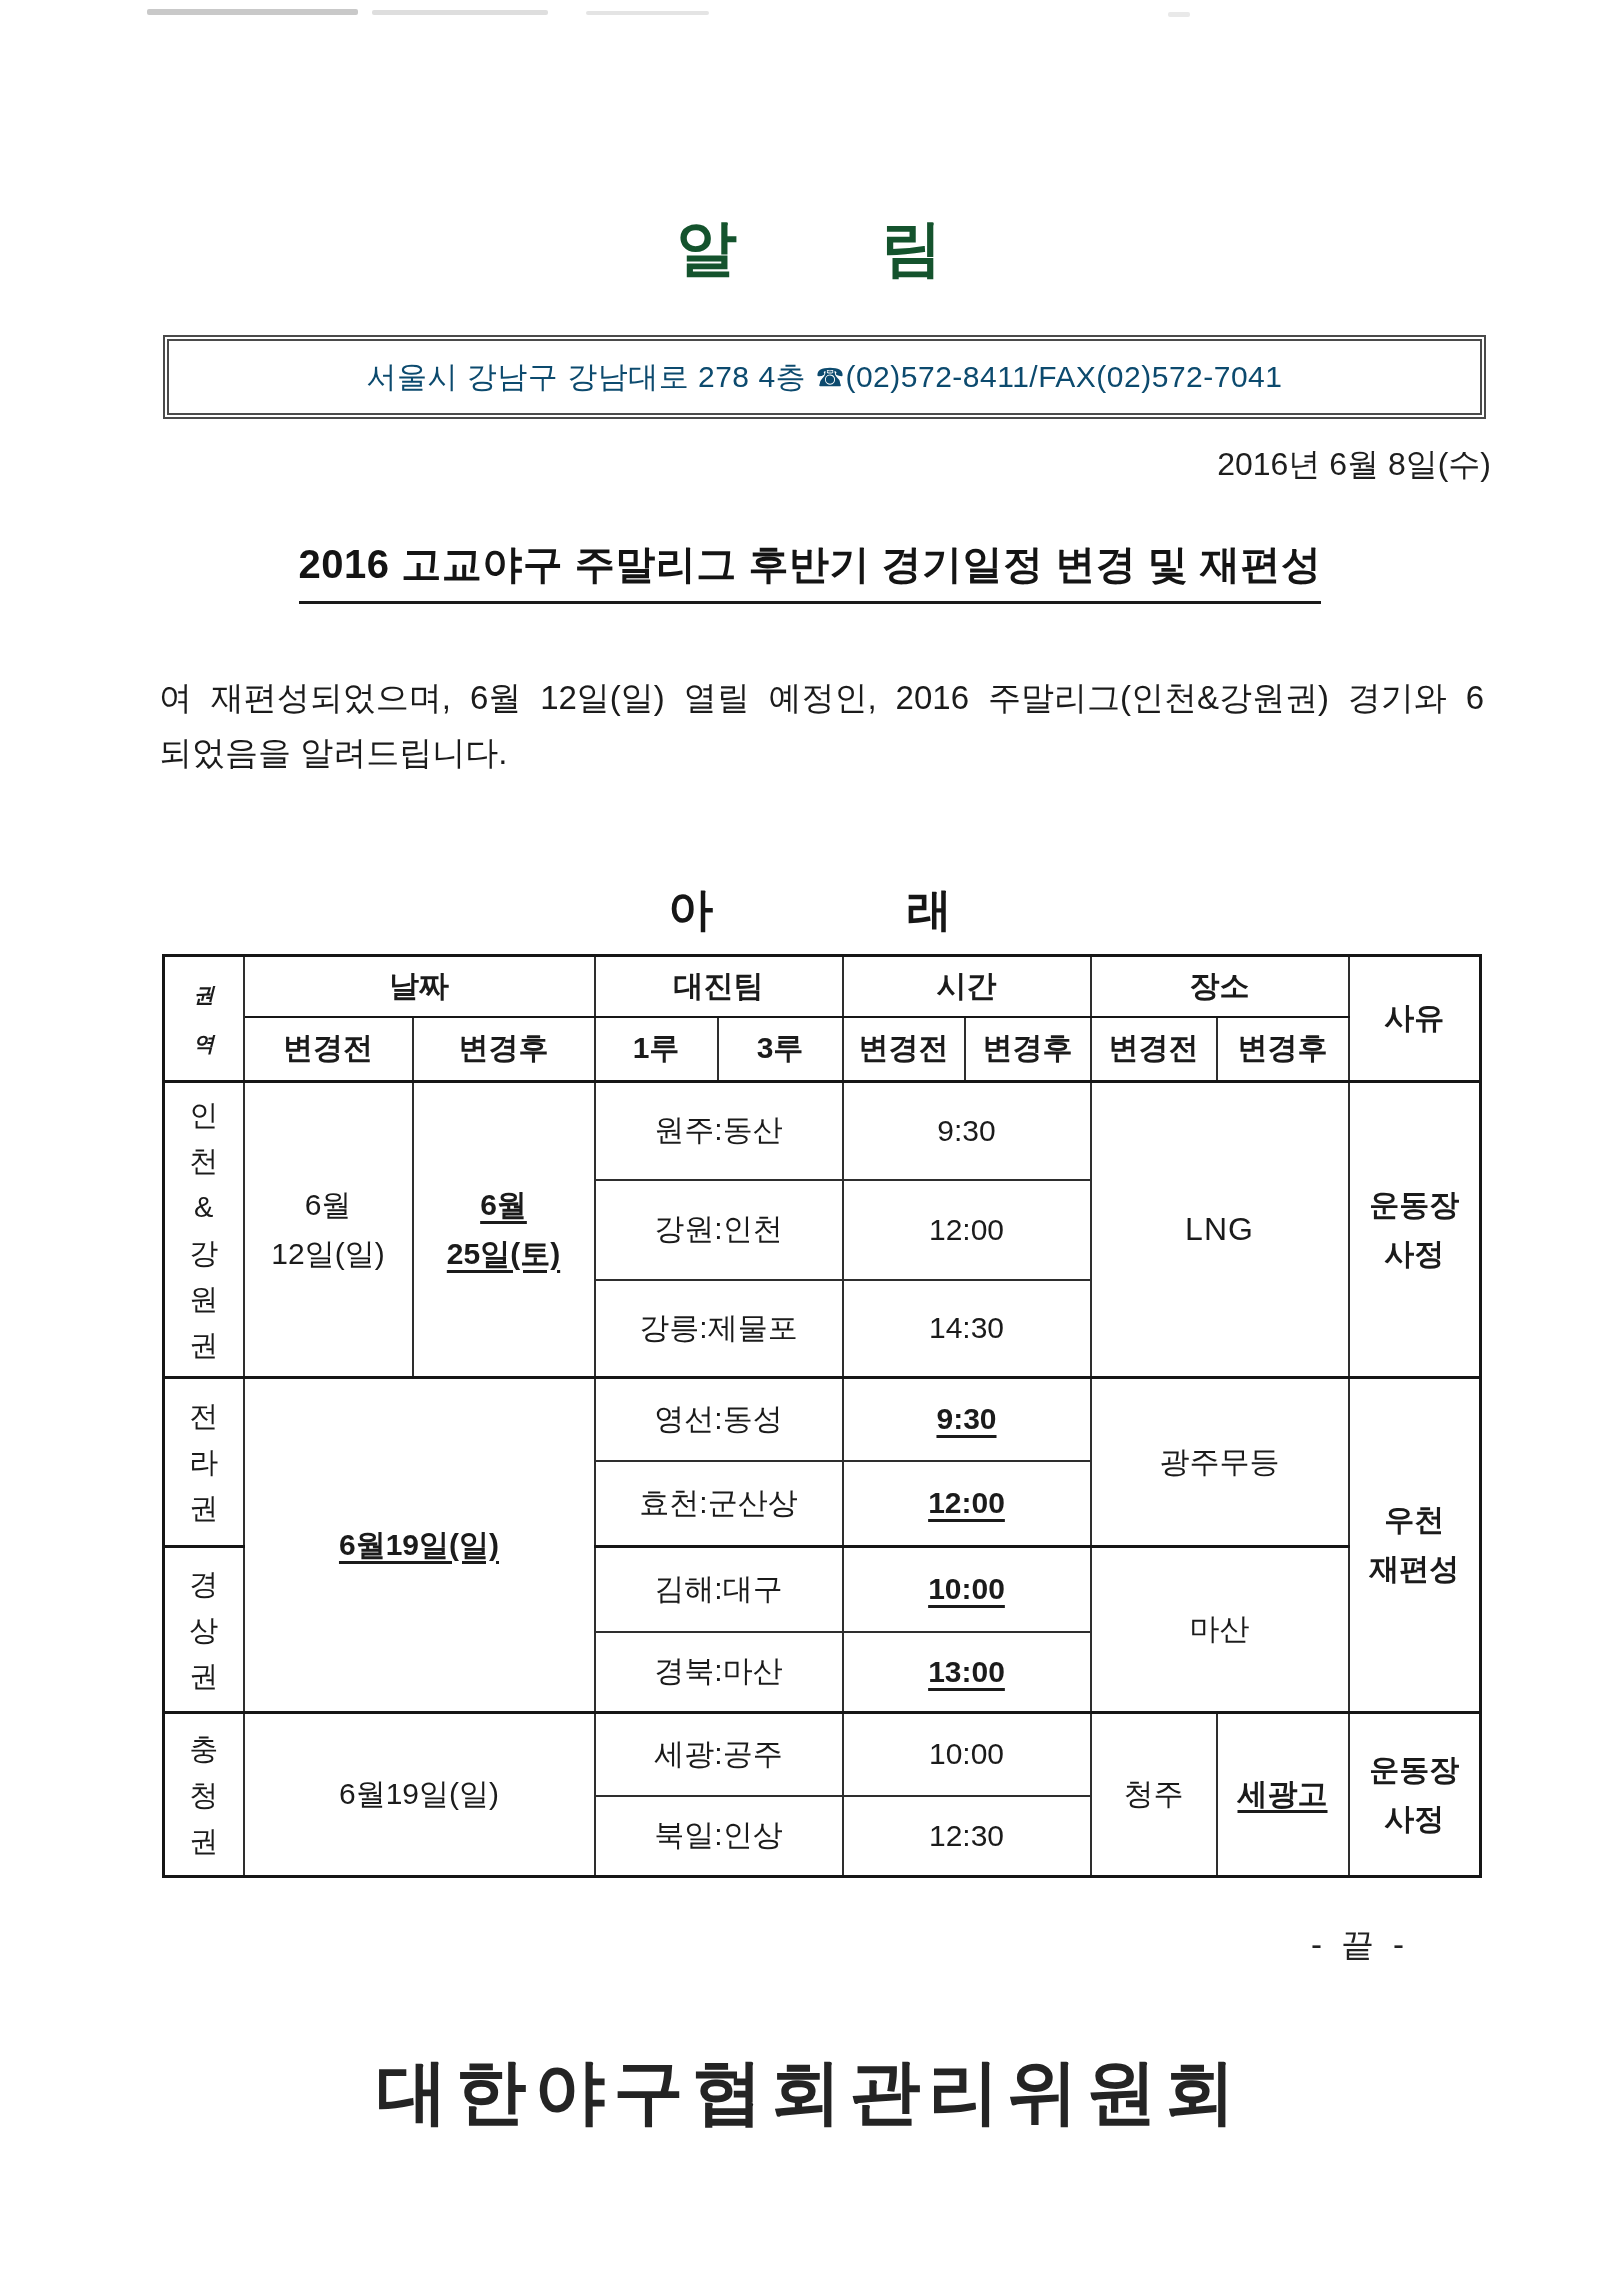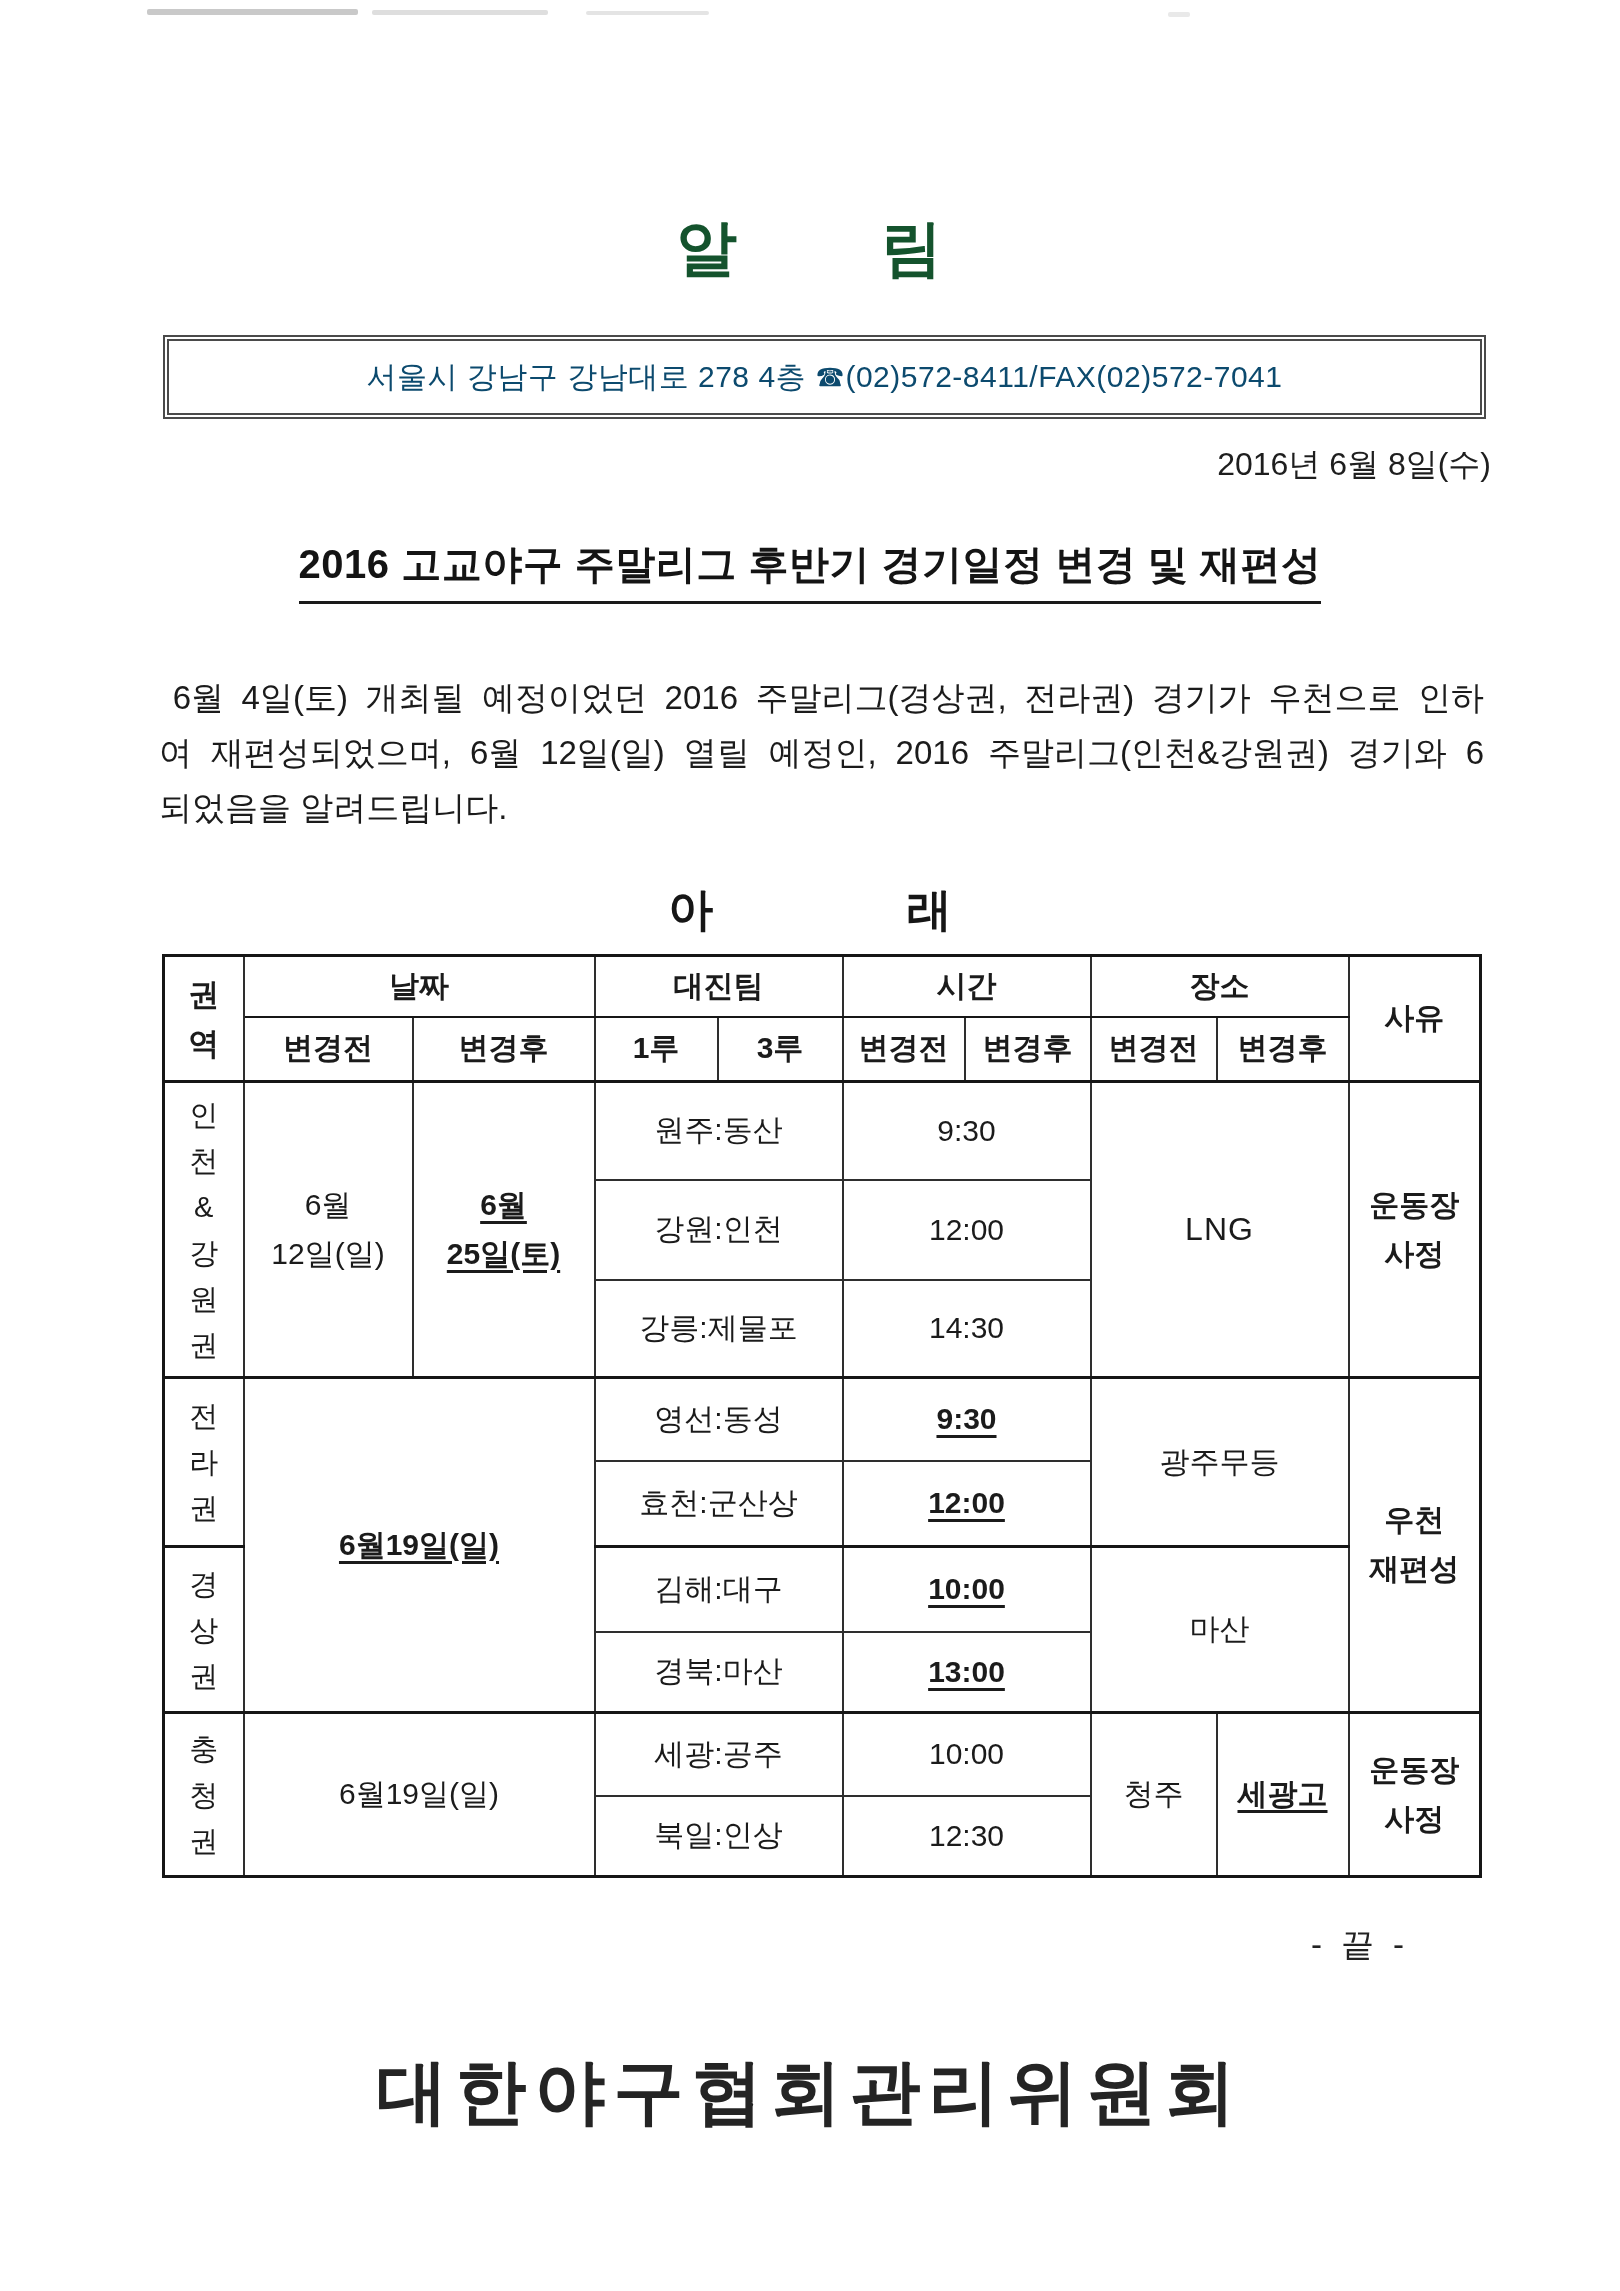--- a/index.html
+++ b/index.html
@@ -89,21 +89,21 @@
   .sched tr.hrow2 td { border-bottom: 3.9px solid #161616; }
   .sched td.sec-top { border-top: 3.9px solid #161616; }
   .sched td.thin-top { border-top: 1.5px solid #4f4f4f; }
 
   .ml { white-space: pre-line; line-height: 1.62; }
   .vert {
     width: 35px; margin: 0 auto;
     word-break: break-all; line-height: 46px;
     font-size: 29px;
   }
-  .vert.hdr-v { font-weight: bold; font-size: 31px; line-height: 49px; }
+  .vert.hdr-v { font-weight: bold; font-size: 21px; line-height: 49px; font-style: italic; }
   .bu {
     font-weight: bold;
     text-decoration: underline;
     text-decoration-thickness: 2.5px;
     text-underline-offset: 5.9px;
   }
   .bold { font-weight: bold; }
   .latin { font-size: 32px; letter-spacing: 1px; }
 
   .end-mark {
@@ -133,21 +133,20 @@
   <span>서울시 강남구 강남대로 278 4층  ☎(02)572-8411/FAX(02)572-7041</span>
 </div>
 
 <div class="doc-date">2016년 6월 8일(수)</div>
 
 <div class="subject-wrap">
   <span class="subject">2016 고교야구 주말리그 후반기 경기일정 변경 및 재편성</span>
 </div>
 
 <div class="body-text">
-  <div class="body-line just first">6월 4일(토) 개최될 예정이었던 2016 주말리그(경상권, 전라권) 경기가 우천으로 인하</div>
   <div class="body-line just">여 재편성되었으며, 6월 12일(일) 열릴 예정인, 2016 주말리그(인천&amp;강원권) 경기와 6</div>
   <div class="body-line">되었음을 알려드립니다.</div>
 </div>
 
 <div class="below-heading">아 래</div>
 
 <table class="sched">
   <colgroup>
     <col style="width:80px">
       <col style="width:169px">

